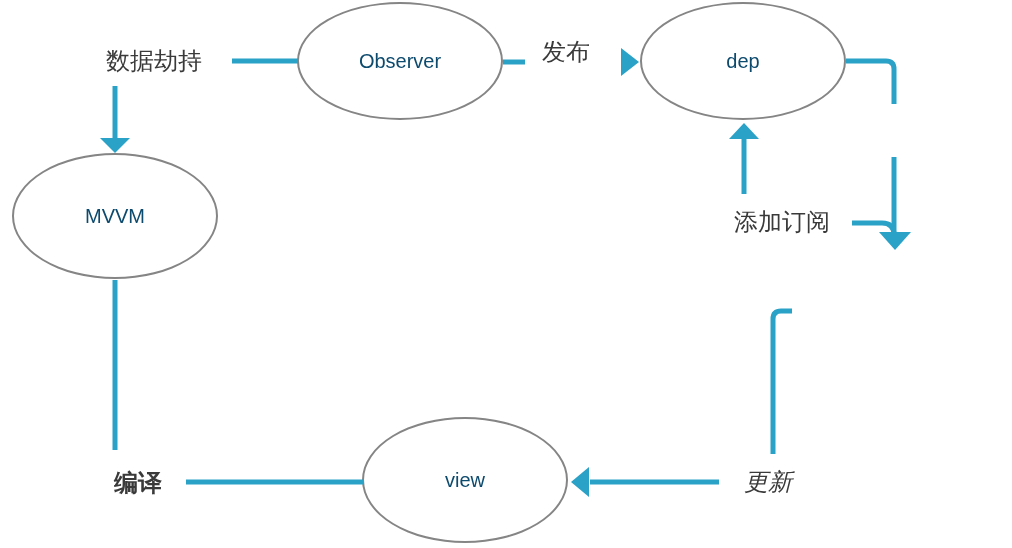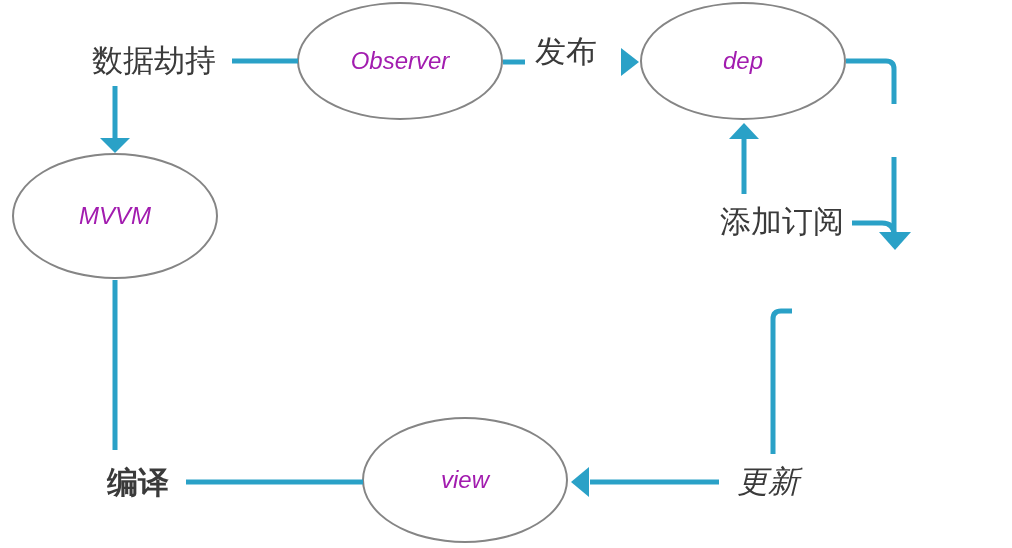--- a/index.html
+++ b/index.html
@@ -28,35 +28,34 @@
     border: 2px solid #858585;
     border-radius: 50%;
     background: #ffffff;
     display: flex;
     align-items: center;
     justify-content: center;
     box-sizing: border-box;
     z-index: 1;
   }
   .node span {
-    font-size: 24px;
-    color: #a21caf;
+    font-size: 20px;
+    color: #0c4a6e;
     white-space: nowrap;
-    font-style: italic;
   }
   .node-observer { left: 297px; top: 2px;   width: 206px; height: 118px; }
   .node-mvvm     { left: 12px;  top: 153px; width: 206px; height: 126px; }
   .node-dep      { left: 640px; top: 2px;   width: 206px; height: 118px; }
   .node-watcher  { left: 792px; top: 250px; width: 208px; height: 122px; }
   .node-view     { left: 362px; top: 417px; width: 206px; height: 126px; text-align: center; }
 
   .edge-label {
     position: absolute;
     transform: translate(-50%, -50%);
-    font-size: 31px;
+    font-size: 24px;
     color: #3a3a3a;
     background: #ffffff;
     padding: 1px 5px;
     white-space: nowrap;
     z-index: 3;
   }
   .lbl-data-hijack { left: 154px; top: 61px;  }
   .lbl-publish     { left: 566px; top: 52px;  }
   .lbl-send-signal { left: 896px; top: 135px; }
   .lbl-subscribe   { left: 782px; top: 222px; }

